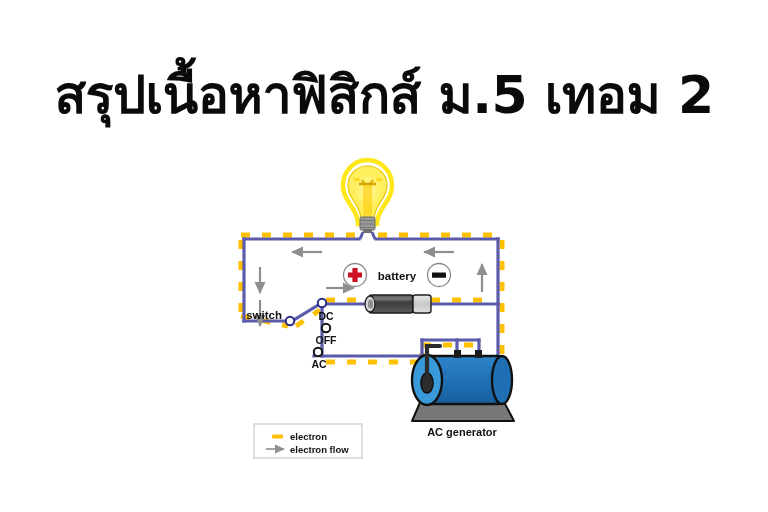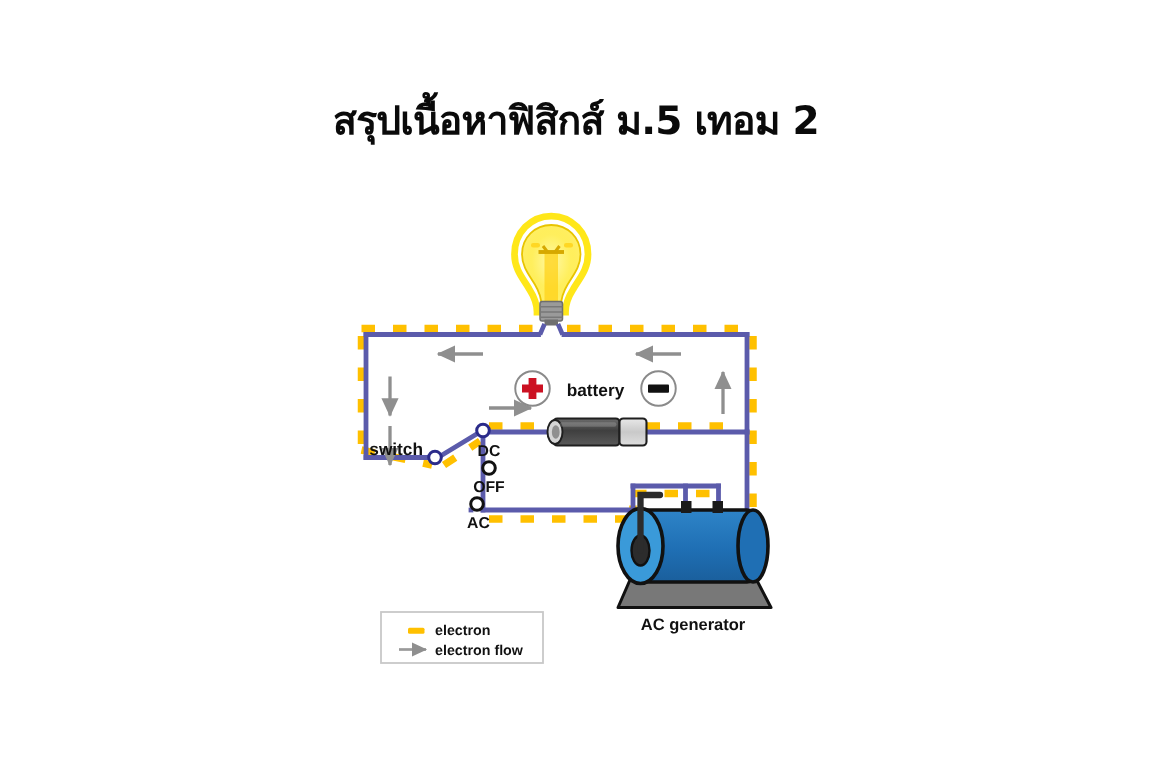--- a/index.html
+++ b/index.html
@@ -20,31 +20,31 @@
     height: 512px;
     background: #ffffff;
   }
   #title {
     position: absolute;
     left: 0;
     top: 68px;
     width: 768px;
     text-align: center;
     font-family: "DejaVu Sans", "Liberation Sans", sans-serif;
-    font-size: 26px;
+    font-size: 52px;
     font-weight: bold;
     color: #0a0a0a;
     letter-spacing: -0.5px;
     line-height: 1.05;
     white-space: nowrap;
   }
   #figure {
     position: absolute;
     left: 226px;
-    top: 124px;
+    top: 140px;
     width: 300px;
     height: 330px;
   }
   svg { display: block; }
   .lbl {
     font-family: "Liberation Sans", "DejaVu Sans", sans-serif;
     font-weight: bold;
     fill: #111111;
   }
 </style>

